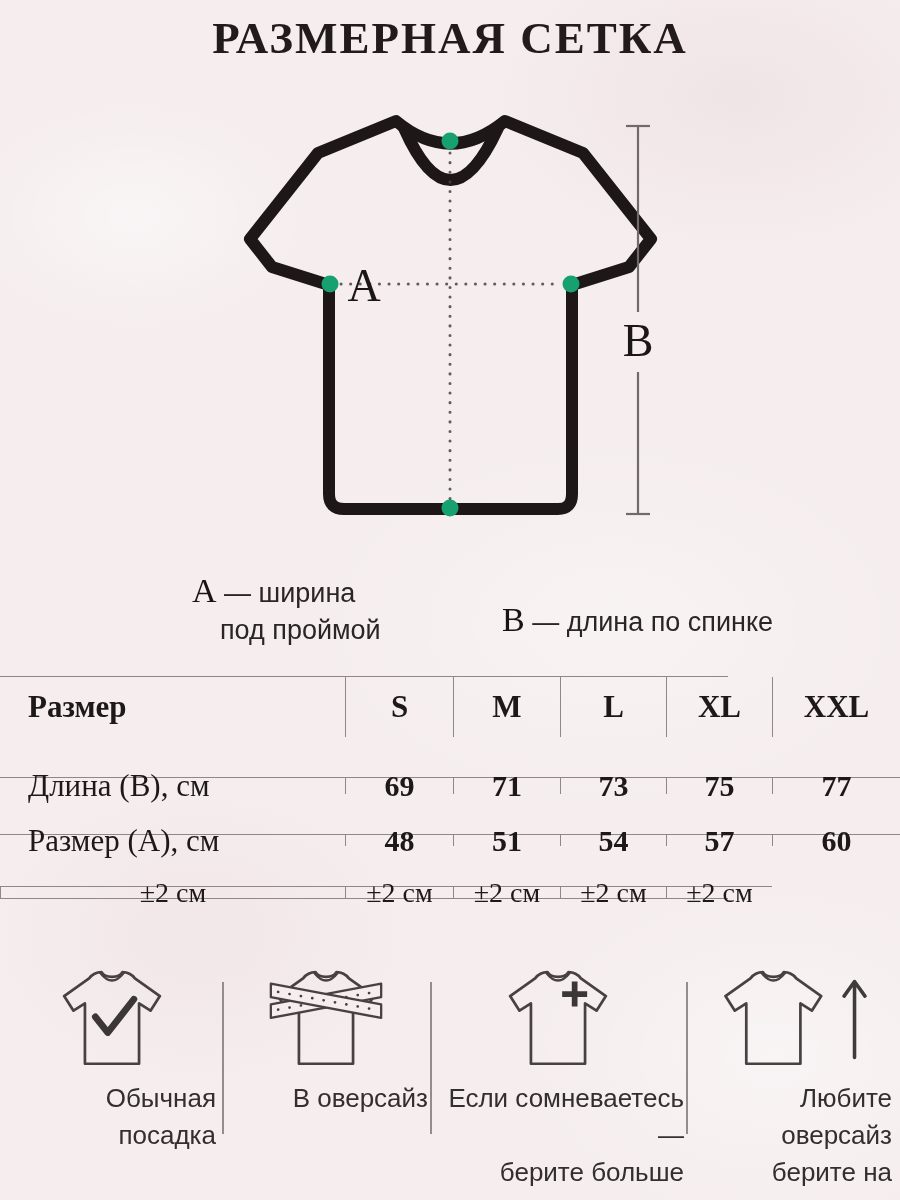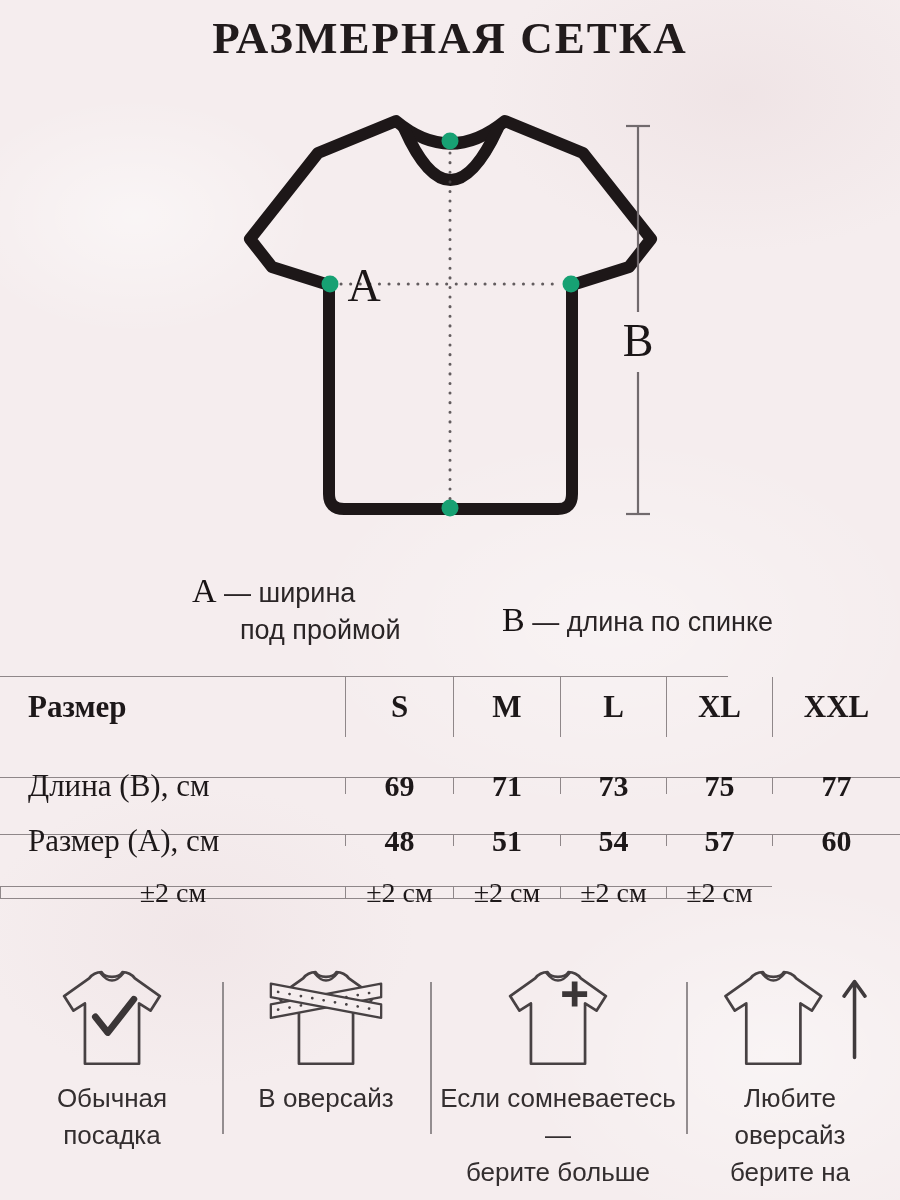--- a/index.html
+++ b/index.html
@@ -24,41 +24,41 @@
   .diagram-svg{position:absolute;left:170px;top:95px;}
   .tee-stroke{fill:none;stroke:#1d1718;stroke-width:12;stroke-linejoin:round;stroke-linecap:round;}
   .dotline{stroke:#484244;stroke-width:3;fill:none;stroke-linecap:round;stroke-dasharray:0.1 9.5;opacity:.85;}
   .mdot{fill:#17a173;}
   .mlabel{font-family:"Liberation Serif",serif;font-size:46px;fill:#1b1617;}
   .bline{stroke:#716a6d;stroke-width:2.2;fill:none;}
   
   .legend-item{position:absolute;font-size:27px;color:#2a2526;line-height:32px;}
   .legend-letter{font-family:"Liberation Serif",serif;font-size:34px;color:#181314;}
   .legend-a{left:192px;top:575px;}
-  .legend-a .l2{margin-left:48px;margin-top:5px;}
+  .legend-a .l2{margin-left:28px;margin-top:5px;}
   .legend-b{left:502px;top:604px;}
   
   .size-table{
     position:absolute;left:0;top:676px;width:728px;
     display:grid;
     grid-template-columns:345px 108px 107px 106px 106px 128px;
     grid-template-rows:60px 57px 52px 52px;
     border-top:1px solid #8f8789;border-bottom:1px solid #8f8789;
     font-family:"Liberation Serif",serif;font-size:31px;color:#1d1819;
   }
   .size-table .cell{display:flex;align-items:center;}
   .size-table .lab{padding-left:28px;justify-content:flex-start;}
   .size-table .v{justify-content:center;border-left:1px solid #8f8789;}
   .size-table .bt{border-top:1px solid #8f8789;margin-top:40px;}
   .size-table .hd{font-weight:700;}
   .size-table .num{font-weight:700;font-size:30px;}
   .size-table .tol{font-size:28px;font-weight:400;}
   
   .fit-divider{position:absolute;top:982px;height:152px;width:2px;background:#938d8f;}
-  .panel{position:absolute;top:968px;text-align:center;}
+  .panel{position:absolute;top:968px;text-align:right;}
   .icon-wrap{height:106px;display:flex;align-items:flex-start;justify-content:center;}
   .caption{margin-top:6px;font-size:26px;line-height:37px;color:#332e2f;}
   .tee-outline{fill:none;stroke:#474143;stroke-width:2.6;stroke-linejoin:round;stroke-linecap:round;}
   .tee-collar{fill:none;stroke:#474143;stroke-width:2.2;stroke-linecap:round;}
   .check-glyph{fill:none;stroke:#3b3637;stroke-width:6.5;stroke-linecap:round;stroke-linejoin:round;}
   .tape-band{fill:#f5edee;stroke:#474143;stroke-width:2.2;stroke-linejoin:round;}
   .tape-dots{stroke:#474143;stroke-width:2.6;stroke-linecap:round;stroke-dasharray:0.1 11;fill:none;}
   .plus-glyph{stroke:#3b3637;stroke-width:5.5;stroke-linecap:butt;fill:none;}
   .arrow-glyph{fill:none;stroke:#3f3a3c;stroke-width:3.4;stroke-linecap:round;stroke-linejoin:round;}
 </style>

